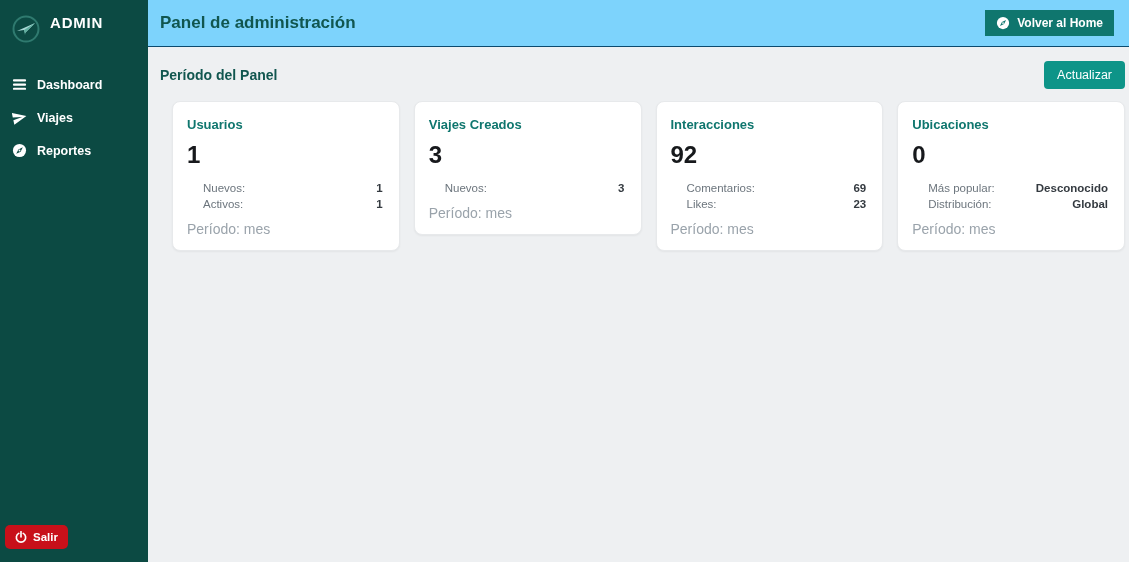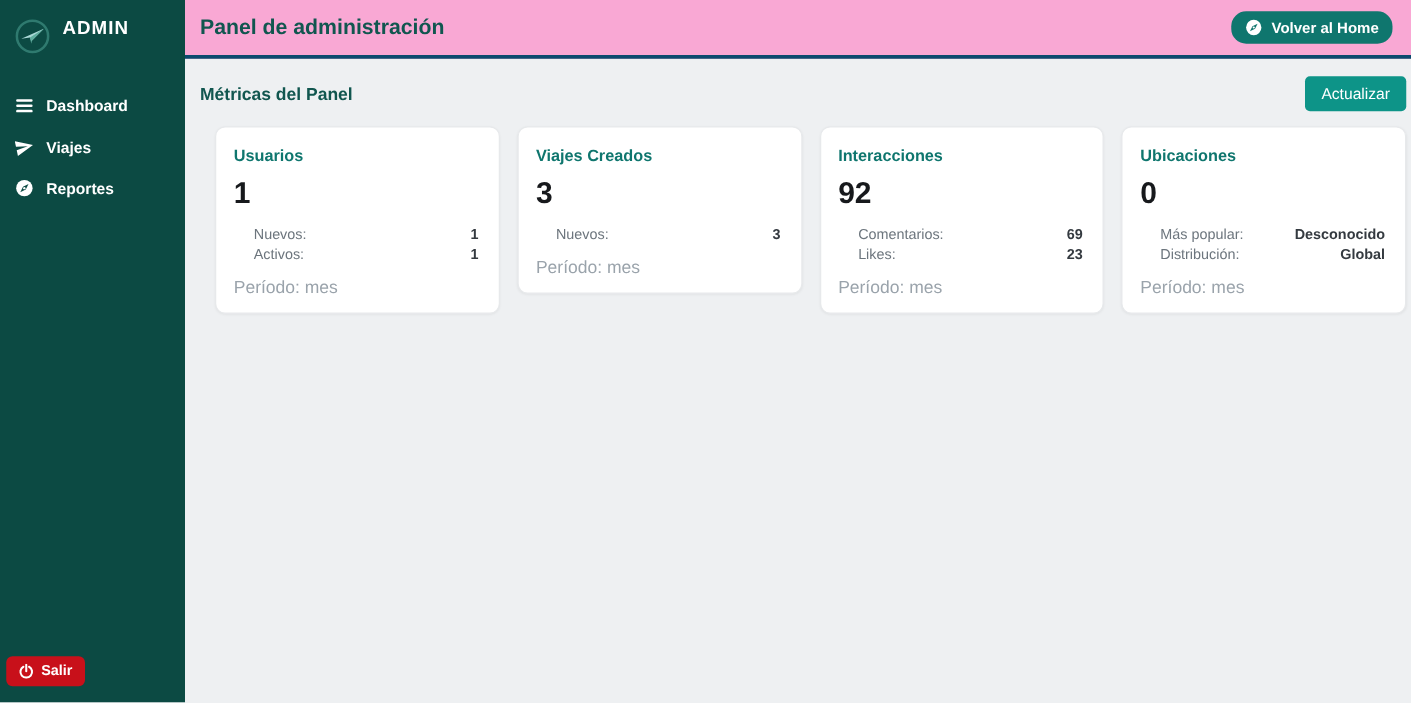--- a/index.html
+++ b/index.html
@@ -43,30 +43,30 @@
     padding: 6px 10px; font-size: 11.5px; font-weight: 700;
     font-family: "Liberation Sans", sans-serif;
     cursor: pointer;
   }
   .logout-icon { width: 12px; height: 12px; display: inline-flex; }
 
   
   .main { flex: 1; display: flex; flex-direction: column; background: #eef0f2; }
 
   .topbar {
-    height: 47px; background: #f9a8d4;
-    border-bottom: 3px solid #0c4a6e;
+    height: 47px; background: #7dd3fc;
+    border-bottom: 1px solid #0c4a6e;
     display: flex; align-items: center; justify-content: space-between;
     padding: 0 15px 0 12px;
   }
   .page-title { font-size: 17px; font-weight: 700; color: #11564f; }
   .home-btn {
     display: inline-flex; align-items: center; gap: 7px;
     background: #0f766e; color: #ffffff;
-    border: none; border-radius: 12px;
+    border: none; border-radius: 0;
     padding: 6px 11px; font-size: 12px; font-weight: 600;
     font-family: "Liberation Sans", sans-serif;
     cursor: pointer;
   }
   .home-btn-icon { width: 14px; height: 14px; display: inline-flex; }
 
   .content { flex: 1; padding: 0; }
   .section-header {
     display: flex; align-items: center; justify-content: space-between;
     padding: 14px 4px 12px 12px;
@@ -172,21 +172,21 @@
             <path d="M11.5 4.5 L6.8 6.8 L4.5 11.5 L9.2 9.2 Z" fill="#0f766e"></path>
             <circle cx="8" cy="8" r="1" fill="#ffffff"></circle>
           </svg>
         </span>
         <span>Volver al Home</span>
       </button>
     </header>
 
     <section class="content">
       <div class="section-header">
-        <h2 class="section-title">Métricas del Panel</h2>
+        <h2 class="section-title">Período del Panel</h2>
         <button class="refresh-btn">Actualizar</button>
       </div>
 
       <div class="cards">
 
         <div class="card">
           <div class="card-title">Usuarios</div>
           <div class="card-value">1</div>
           <div class="card-row">
             <span class="row-label">Nuevos:</span>

